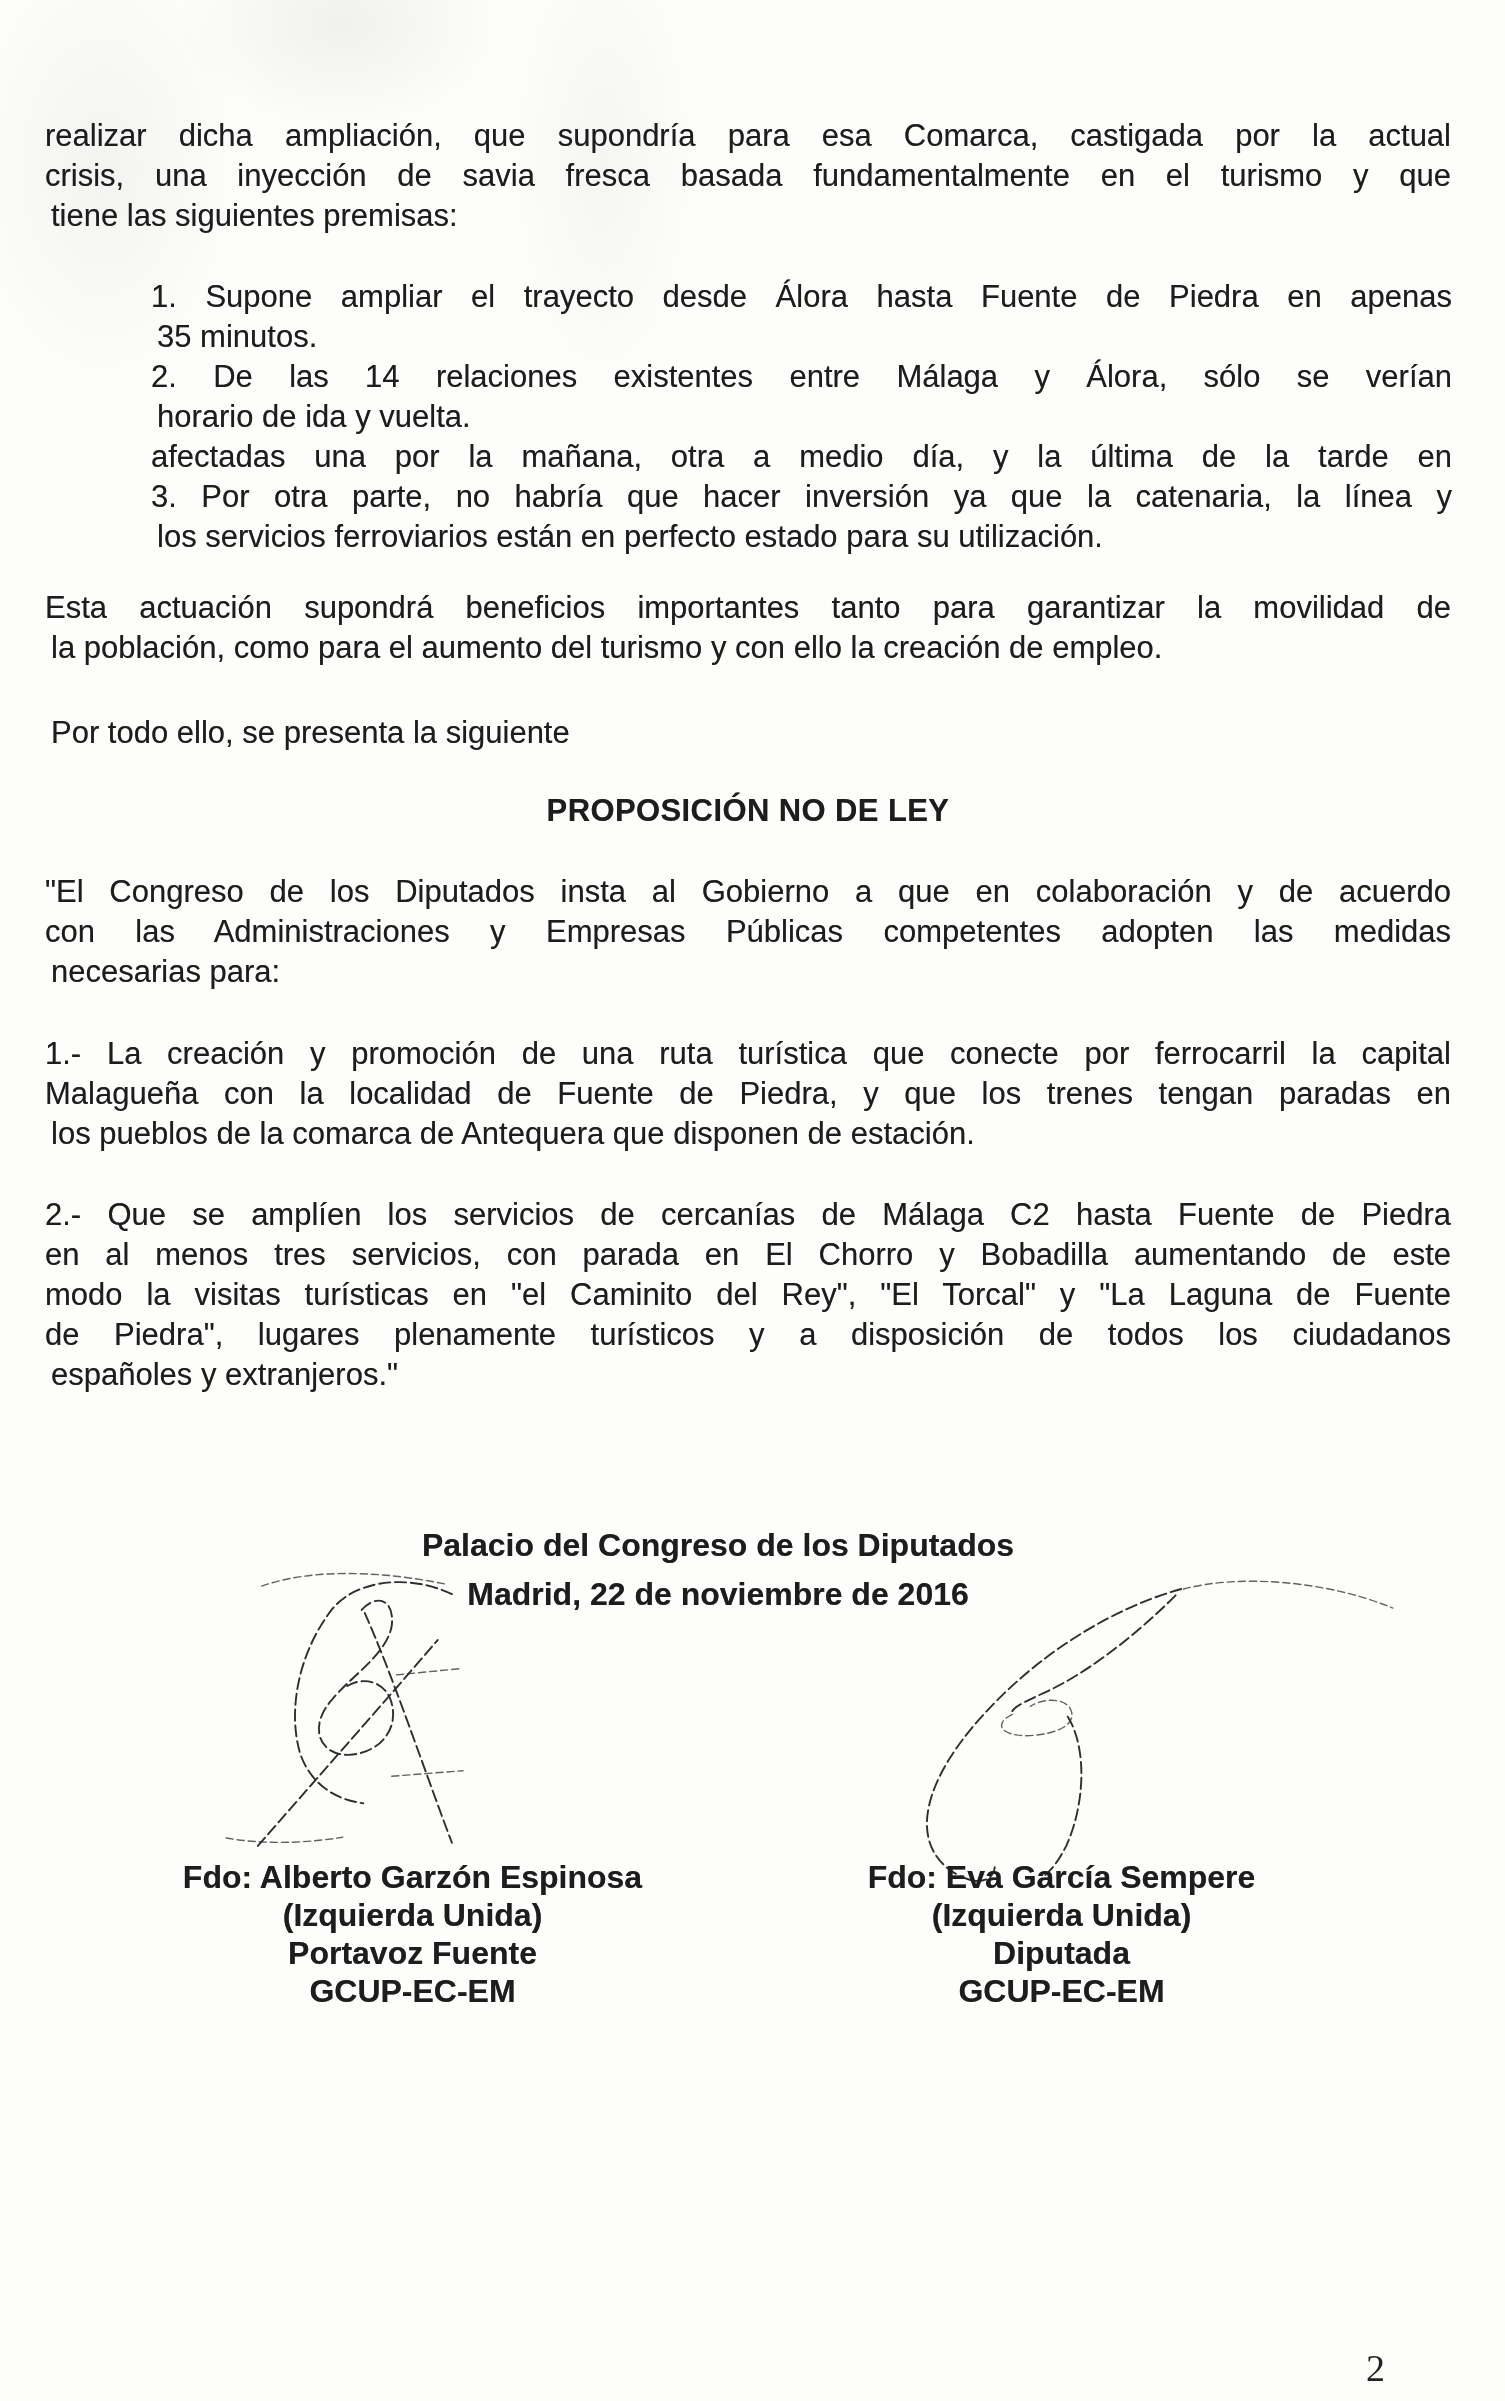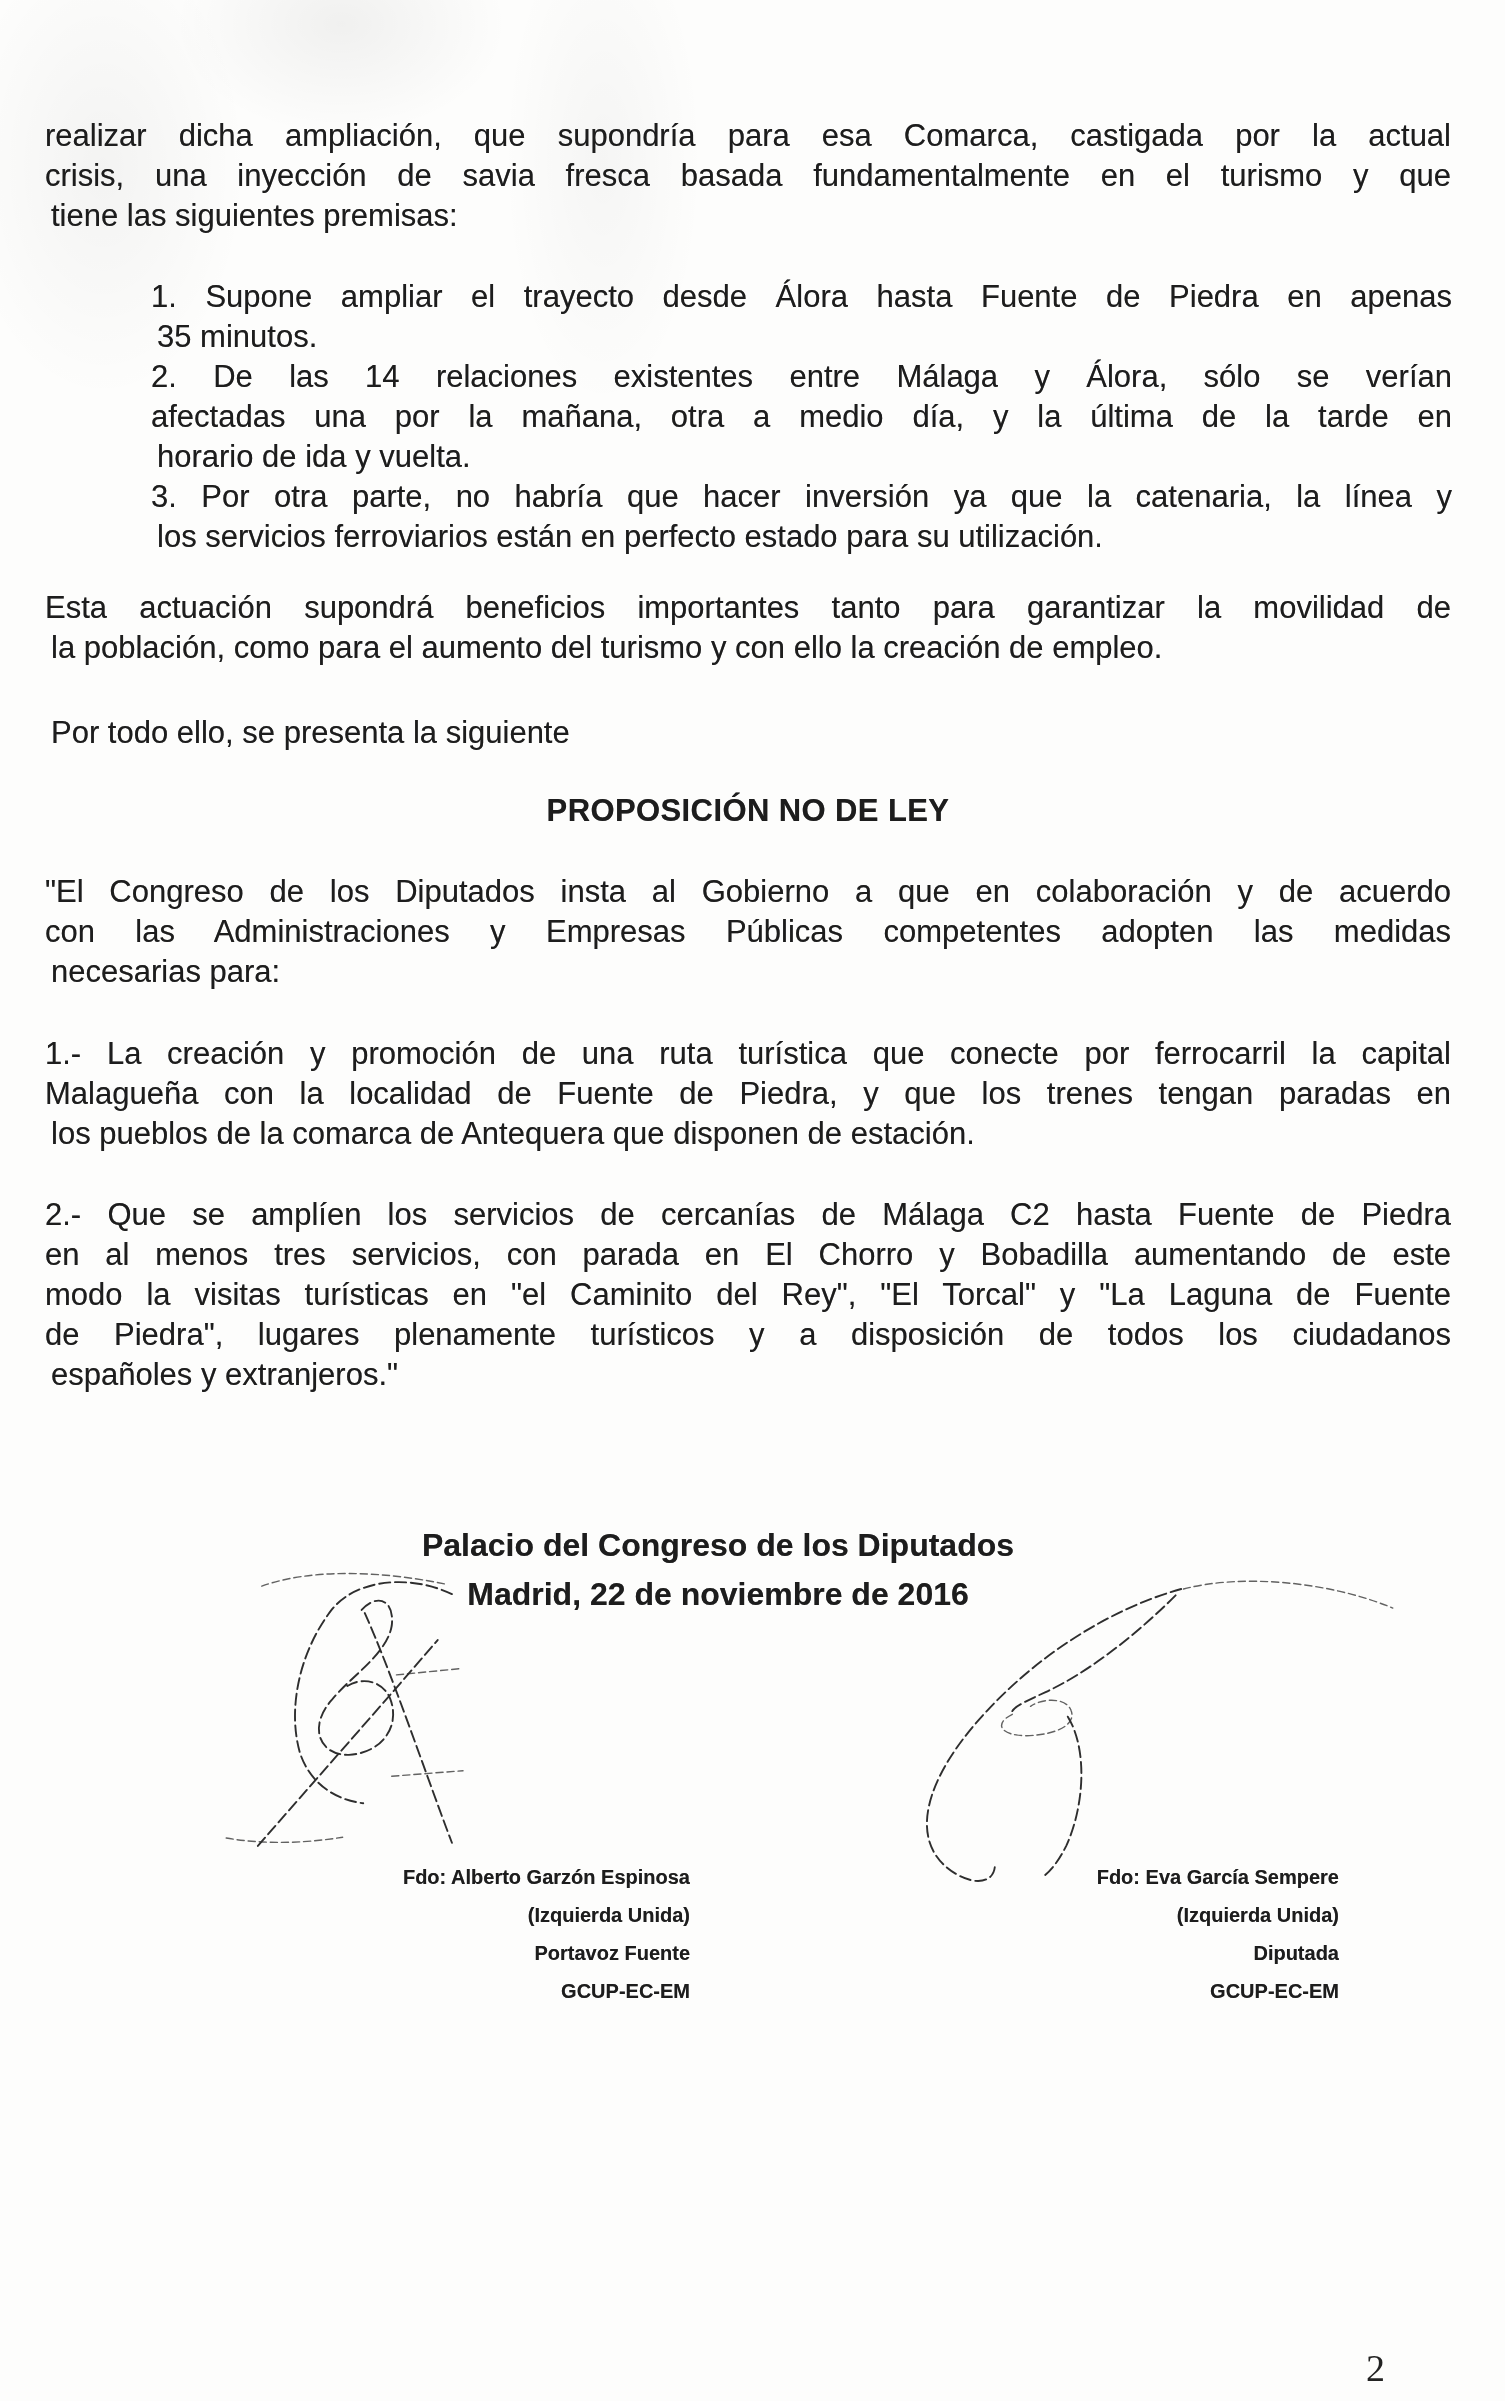--- a/index.html
+++ b/index.html
@@ -27,22 +27,22 @@
   .ln.l { text-align:left;margin-left:6px; }
   .list { left:151px; width:1301px; }
   .heading { text-align:center; font-weight:bold; letter-spacing:0.4px; }
   .closing {
     left:8px; width:1420px;
     text-align:center; font-weight:bold;
     font-size:32px; line-height:49px;margin-top:10px;
   }
   .sigcap {
     position:absolute; width:555px;
-    text-align:right; font-weight:bold;
-    font-size:20px; line-height:38px;
+    text-align:center; font-weight:bold;
+    font-size:32px; line-height:38px;
     text-shadow:0 0 0.6px rgba(25,25,25,0.55);
   }
   .sig { position:absolute; }
   .sig path { fill:none; stroke:#2e2e2e; stroke-width:2.4; stroke-linecap:round; }
   .sig .faint { stroke-width:1.8; opacity:0.75; stroke-dasharray:9 5; }
   .sig .dash { stroke-dasharray:14 6; }
   .pagenum {
     position:absolute; left:1366px; top:2346px;
     font-family:"Liberation Serif", serif;
     font-size:38px; color:#222;
@@ -56,22 +56,22 @@
   <div class="blk" style="top:116px">
     <div class="ln j">realizar dicha ampliación, que supondría para esa Comarca, castigada por la actual</div>
     <div class="ln j">crisis, una inyección de savia fresca basada fundamentalmente en el turismo y que</div>
     <div class="ln l">tiene las siguientes premisas:</div>
   </div>
 
   <div class="blk list" style="top:277px">
     <div class="ln j">1. Supone ampliar el trayecto desde Álora hasta Fuente de Piedra en apenas</div>
     <div class="ln l">35 minutos.</div>
     <div class="ln j">2. De las 14 relaciones existentes entre Málaga y Álora, sólo se verían</div>
+    <div class="ln l">horario de ida y vuelta.</div>
     <div class="ln j">afectadas una por la mañana, otra a medio día, y la última de la tarde en</div>
-    <div class="ln l">horario de ida y vuelta.</div>
     <div class="ln j">3. Por otra parte, no habría que hacer inversión ya que la catenaria, la línea y</div>
     <div class="ln l">los servicios ferroviarios están en perfecto estado para su utilización.</div>
   </div>
 
   <div class="blk" style="top:588px">
     <div class="ln j">Esta actuación supondrá beneficios importantes tanto para garantizar la movilidad de</div>
     <div class="ln l">la población, como para el aumento del turismo y con ello la creación de empleo.</div>
   </div>
 
   <div class="blk" style="top:713px">

